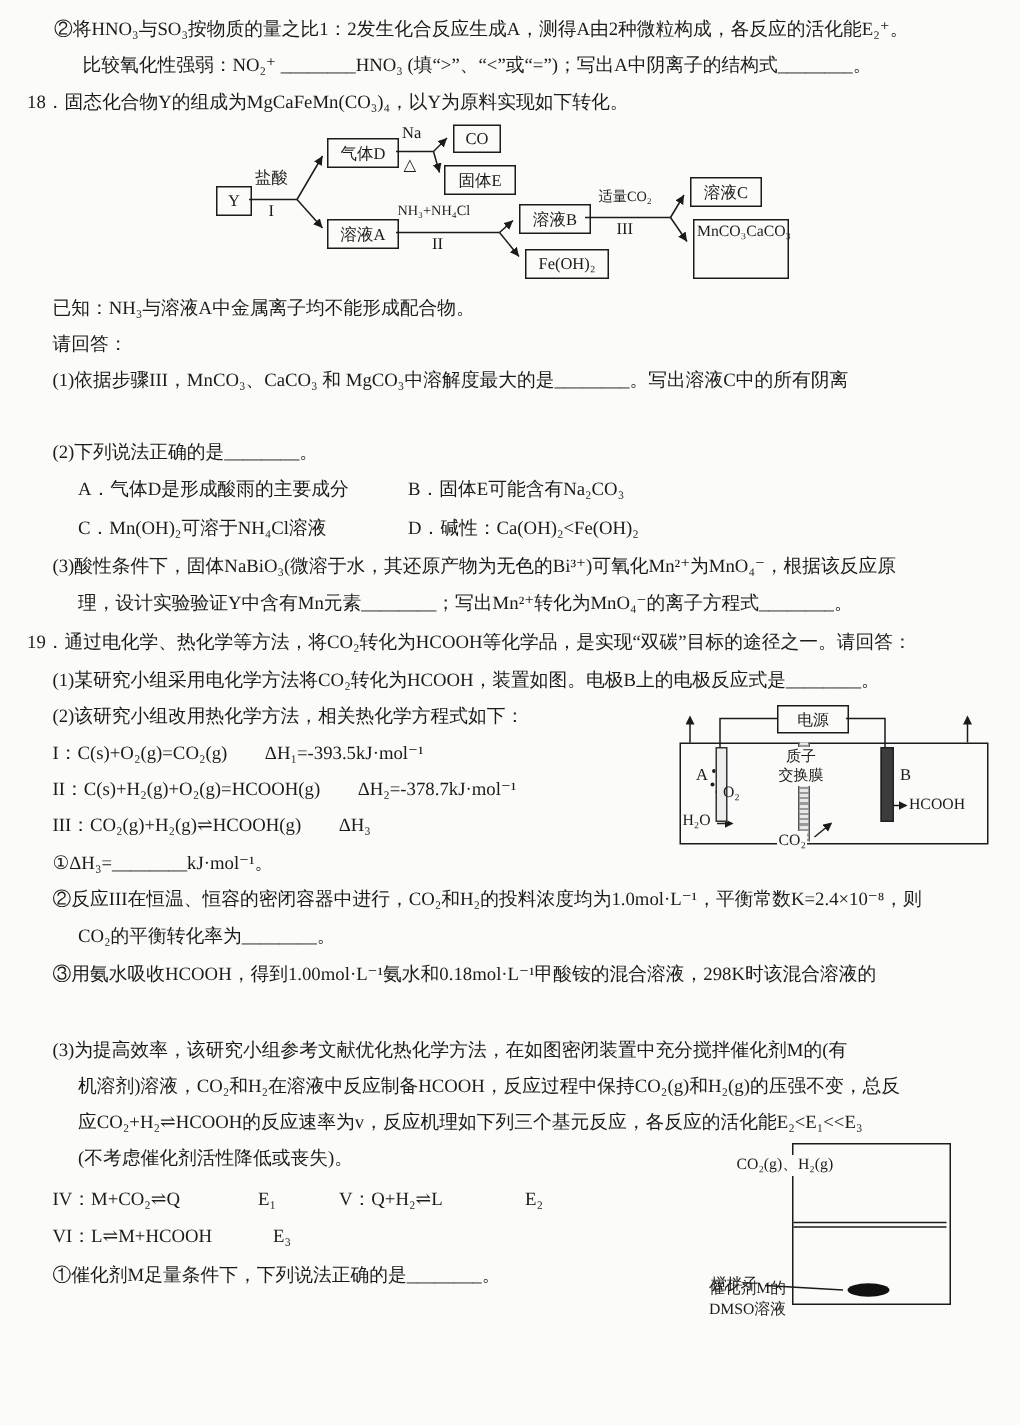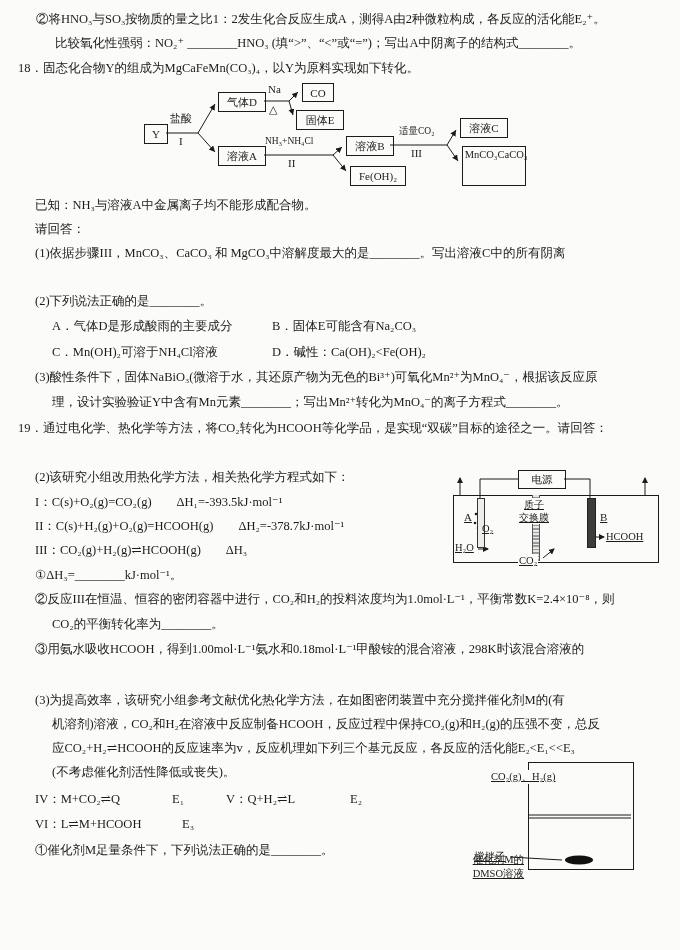--- a/index.html
+++ b/index.html
@@ -11,21 +11,21 @@
   .fbox{position:absolute;border:1px solid #1b1b1b;display:flex;align-items:center;justify-content:center;font-size:11px;white-space:nowrap;background:transparent;}
   .fcol{flex-direction:row;line-height:1.5;font-size:10.5px;align-items:flex-start;justify-content:center;padding-left:4px;}
   .flab{position:absolute;font-size:11px;white-space:nowrap;}
   .flab.sm{font-size:9.5px;text-align:right;}
   .dbox{position:absolute;border:1px solid #1b1b1b;display:flex;align-items:center;justify-content:center;font-size:10.5px;}
   .tank{position:absolute;border:1.3px solid #1b1b1b;background:transparent;}
   .membrane{position:absolute;background:repeating-linear-gradient(0deg,#9a9a9a 0 1.5px,#e8e8e8 1.5px 3.5px);border-left:1px solid #555;border-right:1px solid #555;}
   .electrode{position:absolute;}
   .electrode.light{background:#ededed;border:1px solid #333;}
   .electrode.dark{background:#3c3c3c;border:1px solid #222;}
-  .dlab{position:absolute;font-size:10.5px;white-space:nowrap;line-height:1.3;text-decoration:underline;}
+  .dlab{position:absolute;font-size:10.5px;white-space:nowrap;line-height:1.3;}
   .membrane-label{text-align:center;background:var(--paper,#fbfbf9);font-size:10px;}
   .membrane-label span{display:block;}
   .paperbg{background:var(--paper,#fbfbf9);padding:0 1px;}
   .rlab{text-align:right;margin-top:40px;}
   .rlab span{display:block;}
 </style>
 </head>
 <body>
 
 <div class="page">
@@ -84,20 +84,21 @@
   <div class="tl" style="left:35px;top:246px">(1)依据步骤III，MnCO₃、CaCO₃ 和 MgCO₃中溶解度最大的是________。写出溶液C中的所有阴离</div>
   <div class="tl" style="left:35px;top:294px">(2)下列说法正确的是________。</div>
   <div class="tl" style="left:52px;top:319px">A．气体D是形成酸雨的主要成分</div>
   <div class="tl" style="left:272px;top:319px">B．固体E可能含有Na₂CO₃</div>
   <div class="tl" style="left:52px;top:345px">C．Mn(OH)₂可溶于NH₄Cl溶液</div>
   <div class="tl" style="left:272px;top:345px">D．碱性：Ca(OH)₂&lt;Fe(OH)₂</div>
   <div class="tl" style="left:35px;top:370px">(3)酸性条件下，固体NaBiO₃(微溶于水，其还原产物为无色的Bi³⁺)可氧化Mn²⁺为MnO₄⁻，根据该反应原</div>
   <div class="tl" style="left:52px;top:395px">理，设计实验验证Y中含有Mn元素________；写出Mn²⁺转化为MnO₄⁻的离子方程式________。</div>
 
   <div class="tl" style="left:18px;top:421px">19．通过电化学、热化学等方法，将CO₂转化为HCOOH等化学品，是实现“双碳”目标的途径之一。请回答：</div>
+  <div class="tl" style="left:35px;top:446px">(1)某研究小组采用电化学方法将CO₂转化为HCOOH，装置如图。电极B上的电极反应式是________。</div>
   <div class="tl" style="left:35px;top:470px">(2)该研究小组改用热化学方法，相关热化学方程式如下：</div>
   <div class="tl" style="left:35px;top:495px">I：C(s)+O₂(g)=CO₂(g)　　ΔH₁=-393.5kJ·mol⁻¹</div>
   <div class="tl" style="left:35px;top:519px">II：C(s)+H₂(g)+O₂(g)=HCOOH(g)　　ΔH₂=-378.7kJ·mol⁻¹</div>
   <div class="tl" style="left:35px;top:543px">III：CO₂(g)+H₂(g)⇌HCOOH(g)　　ΔH₃</div>
   <div class="tl" style="left:35px;top:568px">①ΔH₃=________kJ·mol⁻¹。</div>
   <div class="tl" style="left:35px;top:592px">②反应III在恒温、恒容的密闭容器中进行，CO₂和H₂的投料浓度均为1.0mol·L⁻¹，平衡常数K=2.4×10⁻⁸，则</div>
   <div class="tl" style="left:52px;top:617px">CO₂的平衡转化率为________。</div>
   <div class="tl" style="left:35px;top:642px">③用氨水吸收HCOOH，得到1.00mol·L⁻¹氨水和0.18mol·L⁻¹甲酸铵的混合溶液，298K时该混合溶液的</div>
   <div class="tl" style="left:35px;top:693px">(3)为提高效率，该研究小组参考文献优化热化学方法，在如图密闭装置中充分搅拌催化剂M的(有</div>
   <div class="tl" style="left:52px;top:717px">机溶剂)溶液，CO₂和H₂在溶液中反应制备HCOOH，反应过程中保持CO₂(g)和H₂(g)的压强不变，总反</div>

